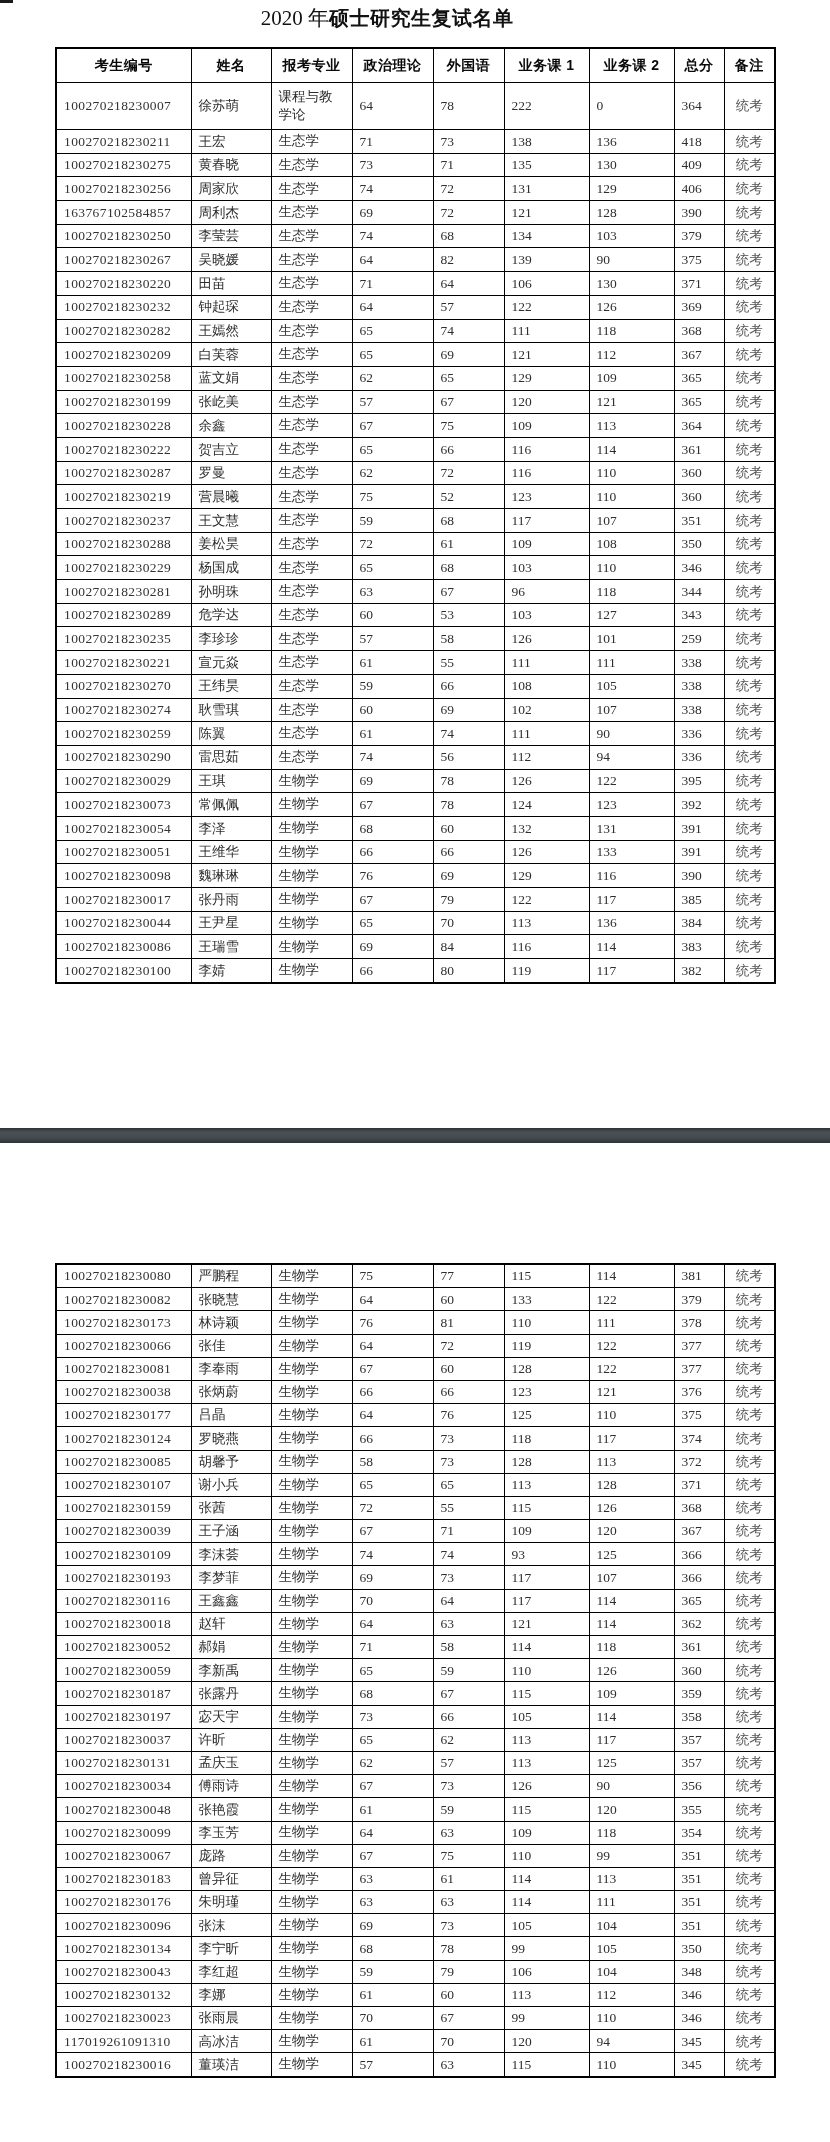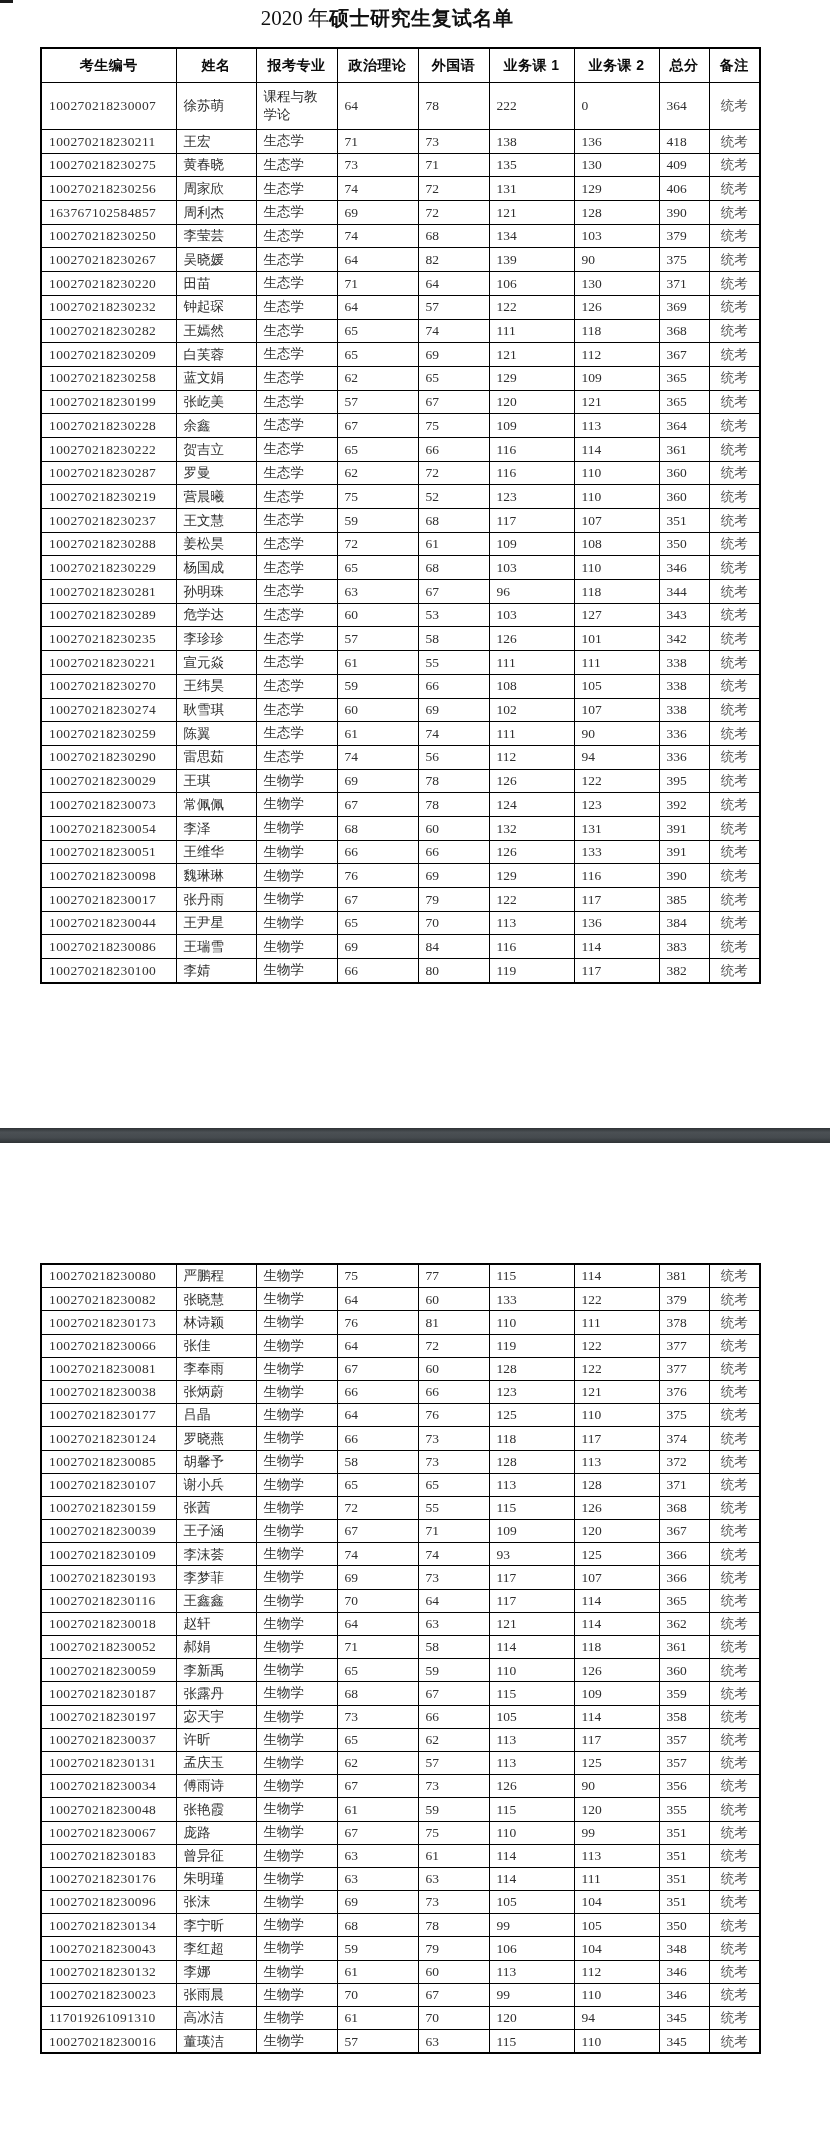--- a/index.html
+++ b/index.html
@@ -22,21 +22,21 @@
   }
   .title-year{
     font-family:"Liberation Serif", serif;
     font-size:21px;font-weight:normal;
   }
   .title-main{
     font-family:"Liberation Sans", sans-serif;
     font-size:20px;font-weight:bold;letter-spacing:0.5px;
   }
   table.score-table{
-    position:absolute;left:40px;
+    position:absolute;left:55px;
     width:719px;
     border-collapse:collapse;
     table-layout:fixed;
     border:2px solid #000;
   }
   #table1{top:47px;}
   #table2{top:1263px;}
   .score-table th, .score-table td{
     border:1px solid #000;
     vertical-align:middle;
@@ -353,21 +353,21 @@
             <td class="col-remark">统考</td>
           </tr>
           <tr>
             <td class="col-id">100270218230235</td>
             <td class="col-name">李珍珍</td>
             <td class="col-major">生态学</td>
             <td class="col-politics">57</td>
             <td class="col-foreign">58</td>
             <td class="col-course1">126</td>
             <td class="col-course2">101</td>
-            <td class="col-total">342</td>
+            <td class="col-total">259</td>
             <td class="col-remark">统考</td>
           </tr>
           <tr>
             <td class="col-id">100270218230221</td>
             <td class="col-name">宣元焱</td>
             <td class="col-major">生态学</td>
             <td class="col-politics">61</td>
             <td class="col-foreign">55</td>
             <td class="col-course1">111</td>
             <td class="col-course2">111</td>
@@ -795,20 +795,31 @@
             <td class="col-name">张艳霞</td>
             <td class="col-major">生物学</td>
             <td class="col-politics">61</td>
             <td class="col-foreign">59</td>
             <td class="col-course1">115</td>
             <td class="col-course2">120</td>
             <td class="col-total">355</td>
             <td class="col-remark">统考</td>
           </tr>
           <tr>
+            <td class="col-id">100270218230099</td>
+            <td class="col-name">李玉芳</td>
+            <td class="col-major">生物学</td>
+            <td class="col-politics">64</td>
+            <td class="col-foreign">63</td>
+            <td class="col-course1">109</td>
+            <td class="col-course2">118</td>
+            <td class="col-total">354</td>
+            <td class="col-remark">统考</td>
+          </tr>
+          <tr>
             <td class="col-id">100270218230067</td>
             <td class="col-name">庞路</td>
             <td class="col-major">生物学</td>
             <td class="col-politics">67</td>
             <td class="col-foreign">75</td>
             <td class="col-course1">110</td>
             <td class="col-course2">99</td>
             <td class="col-total">351</td>
             <td class="col-remark">统考</td>
           </tr>

